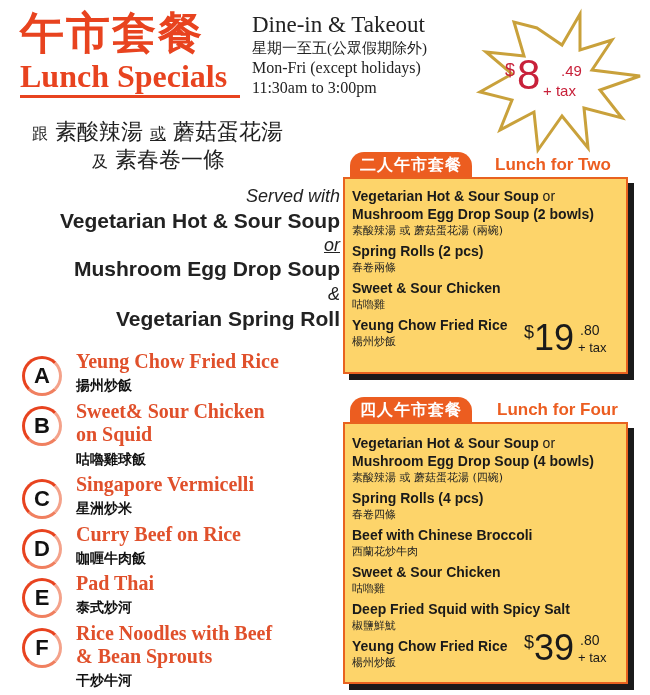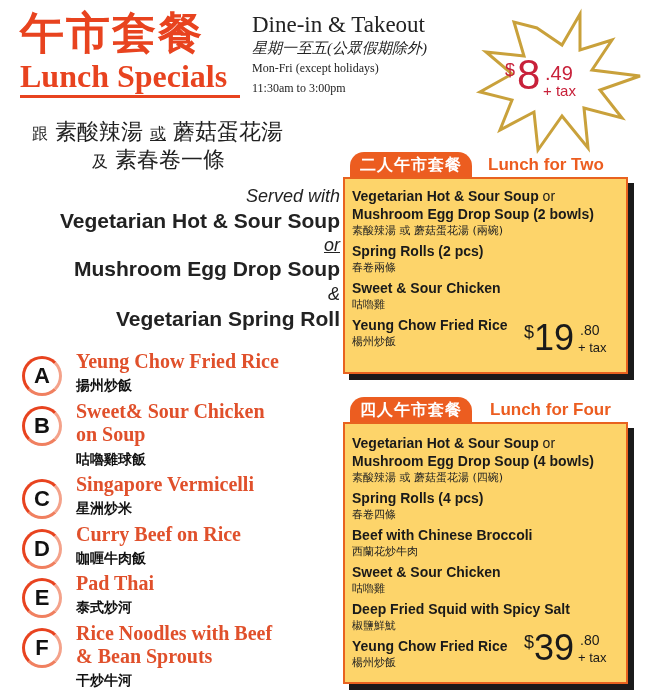--- a/index.html
+++ b/index.html
@@ -5,49 +5,49 @@
   * { box-sizing: border-box; margin: 0; padding: 0; }
   html, body { width: 650px; height: 695px; background: #ffffff; overflow: hidden; }
   body { position: relative; font-family: "DejaVu Sans", sans-serif; color: #1a1a1a; }
 
   .title-cn { position: absolute; left: 20px; top: 8px; font-family: "DejaVu Serif", serif; font-weight: bold; font-size: 44px; color: #e8431f; letter-spacing: 2px; line-height: 50px; }
   .title-en { position: absolute; left: 20px; top: 58px; font-family: "Liberation Serif", serif; font-weight: bold; font-size: 32px; color: #e8431f; line-height: 36px; }
   .title-underline { position: absolute; left: 20px; top: 95px; width: 220px; height: 3px; background: #e8431f; }
 
   .hours { position: absolute; left: 252px; top: 12px; font-family: "Liberation Serif", serif; color: #222; }
   .hours .h1 { font-size: 23px; line-height: 26px; }
-  .hours .h2 { font-size: 15px; line-height: 20px; font-style: italic; }
-  .hours .h3 { font-size: 12px; line-height: 20px; }
+  .hours .h2 { font-size: 15px; line-height: 20px; }
+  .hours .h3 { font-size: 16px; line-height: 20px; }
 
   .burst { position: absolute; left: 462px; top: 0px; width: 190px; height: 160px; }
   .burst-price { position: absolute; left: 505px; top: 56px; width: 100px; color: #c8213a; font-family: "Liberation Sans", sans-serif; }
   .burst-price .cur { position: absolute; left: 0; top: 4px; font-size: 18px; }
   .burst-price .big { position: absolute; left: 12px; top: -4px; font-size: 42px; line-height: 46px; }
-  .burst-price .cents { position: absolute; left: 40px; top: 6px; font-size: 20px; }
+  .burst-price .cents { position: absolute; left: 56px; top: 6px; font-size: 15px; }
   .burst-price .tax { position: absolute; left: 38px; top: 26px; font-size: 15px; }
 
   .cn-soup { position: absolute; left: 32px; top: 118px; font-size: 22px; color: #222; line-height: 28px; }
   .cn-soup .small { font-size: 16px; }
   .cn-soup .u { text-decoration: underline; font-size: 16px; }
   .cn-roll { position: absolute; left: 92px; top: 146px; font-size: 22px; color: #222; line-height: 28px; }
   .cn-roll .small { font-size: 16px; }
 
   .served { position: absolute; left: 0; top: 185px; width: 340px; text-align: right; font-family: "Liberation Sans", sans-serif; color: #222; }
   .served .it { font-style: italic; font-size: 18px; line-height: 22px; }
   .served .b { font-weight: bold; font-size: 21px; line-height: 28px; }
   .served .or { font-style: italic; font-size: 18px; line-height: 20px; text-decoration: underline; }
 
   .opt { position: absolute; left: 22px; width: 320px; }
   .opt .circle { position: absolute; left: 0; top: 6px; width: 40px; height: 40px; border-radius: 50%; border: 3px solid #e8431f; border-right-color: #f4a28a; border-bottom-color: #f08060; background: #fff; text-align: center; font-family: "Liberation Sans", sans-serif; font-weight: bold; font-size: 22px; line-height: 34px; color: #111; }
   .opt .en { position: absolute; left: 54px; top: 0; font-family: "Liberation Serif", serif; font-weight: bold; font-size: 20px; color: #e0502b; line-height: 23px; }
   .opt .cn { position: absolute; left: 54px; font-family: "DejaVu Serif", serif; font-weight: bold; font-size: 14px; color: #111; line-height: 18px; }
 
   .box { position: absolute; left: 343px; width: 285px; background: #fdd46a; border: 2px solid #e8621f; box-shadow: 6px 6px 0 #1a1a1a; }
   .box-tab { position: absolute; left: 350px; height: 26px; background: #ec5d20; border-radius: 14px 14px 0 0; color: #fff; font-weight: bold; font-size: 16px; line-height: 26px; padding: 0 10px; letter-spacing: 1px; }
-  .box-tab-en { position: absolute; font-family: "Liberation Sans", sans-serif; font-weight: bold; color: #ec5d20; font-size: 17px; line-height: 26px; }
+  .box-tab-en { position: absolute; font-family: "Liberation Sans", sans-serif; font-weight: bold; color: #ec5d20; font-size: 17px; line-height: 26px; margin-left: 7px; }
   .box .item { padding-left: 7px; }
   .box .ien { font-family: "Liberation Sans", sans-serif; font-weight: bold; font-size: 14px; line-height: 18px; color: #1a1a1a; }
   .box .ien .light { font-weight: normal; }
   .box .icn { font-size: 11px; line-height: 15px; color: #222; margin-bottom: 4px; }
   .box .price { position: absolute; right: 16px; bottom: 10px; width: 86px; height: 40px; font-family: "Liberation Sans", sans-serif; color: #1a1a1a; }
   .box .price .cur { position: absolute; left: 0; top: 0; font-size: 18px; }
   .box .price .big { position: absolute; left: 10px; top: -4px; font-size: 36px; line-height: 40px; }
   .box .price .cents { position: absolute; left: 56px; top: 0; font-size: 14px; }
   .box .price .tax { position: absolute; left: 54px; top: 18px; font-size: 13px; }
 </style>
@@ -96,21 +96,21 @@
 </div>
 
 <div class="opt" style="top:350px;height:48px;">
   <div class="circle">A</div>
   <div class="en">Yeung Chow Fried Rice</div>
   <div class="cn" style="top:26px;">揚州炒飯</div>
 </div>
 <div class="opt" style="top:400px;height:70px;">
   <div class="circle">B</div>
   <div class="en">Sweet&amp; Sour Chicken</div>
-  <div class="en" style="top:23px;">on Soup</div>
+  <div class="en" style="top:23px;">on Squid</div>
   <div class="cn" style="top:50px;">咕嚕雞球飯</div>
 </div>
 <div class="opt" style="top:473px;height:48px;">
   <div class="circle">C</div>
   <div class="en">Singapore Vermicelli</div>
   <div class="cn" style="top:26px;">星洲炒米</div>
 </div>
 <div class="opt" style="top:523px;height:48px;">
   <div class="circle">D</div>
   <div class="en">Curry Beef on Rice</div>

